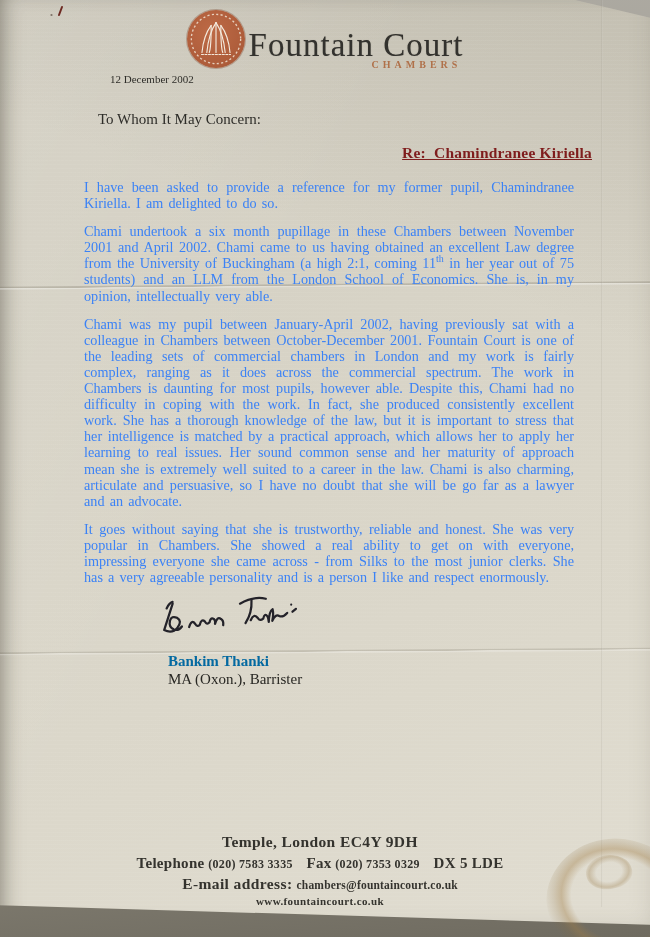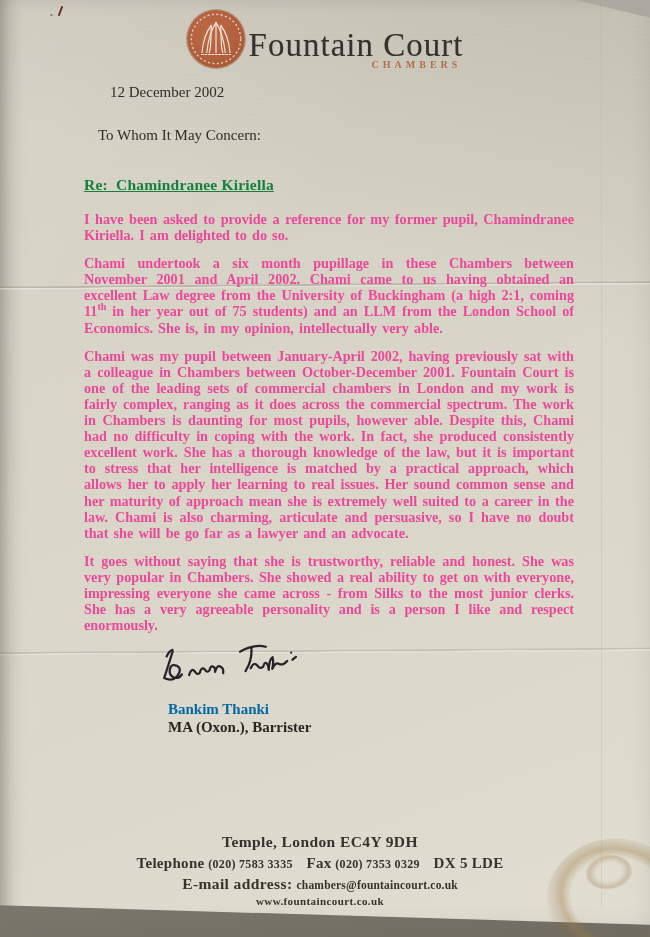--- a/index.html
+++ b/index.html
@@ -37,31 +37,31 @@
   .header{text-align:center;margin-top:10px;}
   .medallion{width:58px;height:58px;border-radius:50%;display:inline-block;
     background:radial-gradient(circle at 42% 38%, #bd6a46, #ad5c3a 70%, #9f5434 100%);
     box-shadow:0 0 0 1px rgba(120,70,45,0.35);}
   .title-wrap{display:inline-block;margin-top:1px;}
   .title{font-size:33px;letter-spacing:1px;color:#33322e;line-height:34px;
     text-shadow:0 0 1px rgba(60,55,45,0.25);}
   .subtitle{font-size:10px;letter-spacing:4px;color:#b0714a;text-align:right;margin-top:-3px;padding-right:2px;font-weight:bold;}
 
   .body-text{margin:0 58px 0 84px;}
-  .date{margin-top:12px;font-size:15px;padding-left:26px;}
+  .date{margin-top:1px;font-size:11px;padding-left:26px;}
   .salutation{margin-top:26px;font-size:15px;padding-left:14px;}
-  .subject{margin-top:32px;text-align:left;font-size:15.5px;font-weight:bold;text-decoration:underline;letter-spacing:0.2px;color:#15803d;}
-  p.para{margin:12px 18px 0 0;font-size:14.2px;line-height:16.1px;text-align:justify;word-spacing:1.6px;color:#ec4899;font-weight:bold;}
+  .subject{margin-top:16px;text-align:right;font-size:15.5px;font-weight:bold;text-decoration:underline;letter-spacing:0.2px;color:#7f1d1d;}
+  p.para{margin:12px 18px 0 0;font-size:14.2px;line-height:16.1px;text-align:justify;word-spacing:1.6px;color:#3b82f6;}
   p.para.first{margin-top:17px;}
   sup{font-size:10px;line-height:0;}
 
   .sig-block{margin:8px 0 0 70px;}
   .sig-svg{transform:rotate(-3deg);}
   .sig-name{margin:4px 0 0 14px;font-weight:bold;font-size:15px;color:#0369a1;}
-  .sig-cred{margin:1px 0 0 14px;font-weight:bold;font-size:15px;color:#282723;}
+  .sig-cred{margin:1px 0 0 14px;font-weight:normal;font-size:15px;color:#282723;}
 
   .footer{position:absolute;top:833px;left:0;width:640px;text-align:center;color:#34332e;}
   .f-line1{font-weight:bold;font-size:15.5px;letter-spacing:0.4px;}
   .f-line2{margin-top:4px;font-size:15px;}
   .f-label{font-weight:bold;letter-spacing:0.3px;}
   .f-num{font-size:12px;font-weight:bold;letter-spacing:0.3px;}
   .f-gap{display:inline-block;width:10px;}
   .f-line3{margin-top:3px;}
   .f-email-label{font-weight:bold;font-size:15.5px;letter-spacing:0.4px;}
   .f-email{font-size:11.5px;font-weight:bold;letter-spacing:0.2px;}

